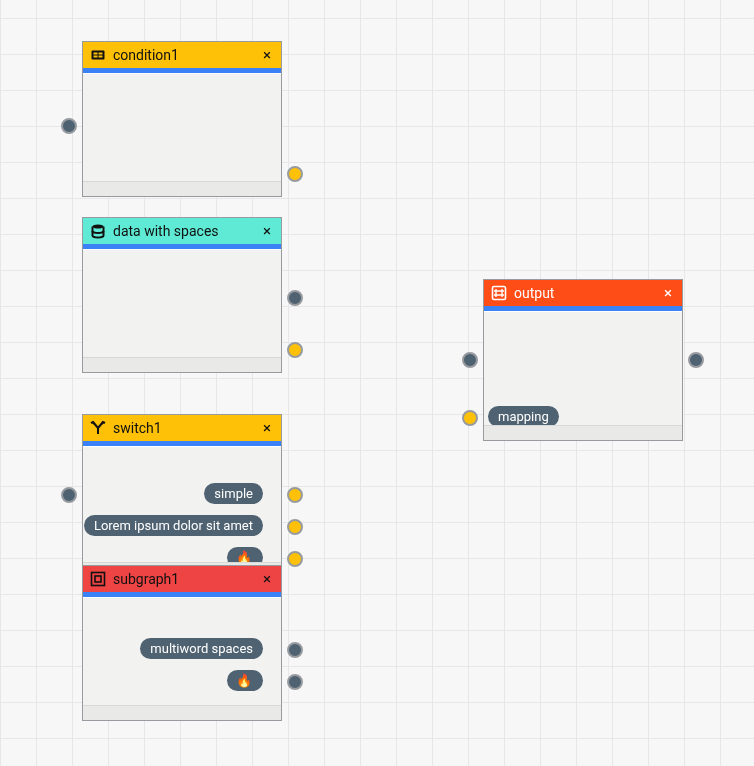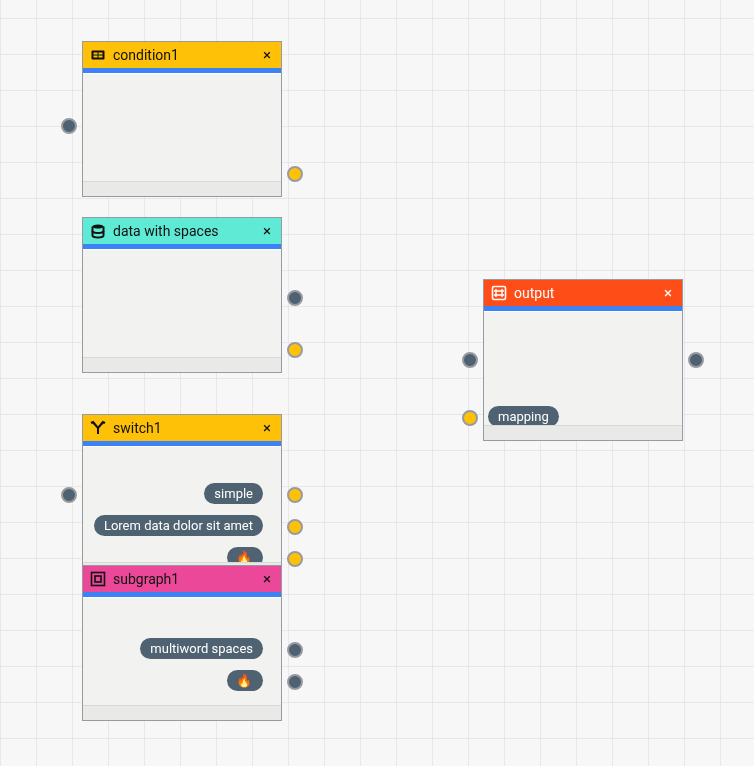--- a/index.html
+++ b/index.html
@@ -30,21 +30,21 @@
   .port{position:absolute;width:16px;height:16px;border-radius:50%;border:2px solid #979ba0;background:#4f6271;box-sizing:border-box;}
   .port.exec{background:#4f6271;}
   .port.data{background:#fec107;}
   .port.in{left:-22px;}
   .port.out{right:-22px;}
   .pill{position:absolute;right:18px;transform:translateX(0);background:#4f6271;color:#fff;border-radius:12px;padding:3px 10px;font-size:13px;white-space:nowrap;}
   .pill.left{left:4px;right:auto;}
   
   .h-yellow{background:#fec107;}
   .h-blue{background:#5eead4;}
-  .h-purple{background:#ec4899;}
+  .h-purple{background:#ef4444;}
   .h-orange{background:#fe4d17;color:#fff;}
   .h-orange .title,.h-orange .close{color:#fff;}
   
   .icon svg{width:16px;height:16px;}
 </style>
 </head>
 <body>
 
 <div class="canvas">
 
@@ -99,21 +99,21 @@
       </span>
       <span class="title">switch1</span>
       <span class="close">×</span>
     </div>
     <div class="nbody" style="height:130px">
       <span class="port exec in" style="top:40px"></span>
 
       <span class="pill" style="top:36px">simple</span>
       <span class="port data out" style="top:40px"></span>
 
-      <span class="pill" style="top:68px">Lorem data dolor sit amet</span>
+      <span class="pill" style="top:68px">Lorem ipsum dolor sit amet</span>
       <span class="port data out" style="top:72px"></span>
 
       <span class="pill" style="top:100px">🔥</span>
       <span class="port data out" style="top:104px"></span>
     </div>
   </div>
 
   <div class="node" style="left:82px;top:565px;">
     <div class="nhead h-purple">
       <span class="icon">

